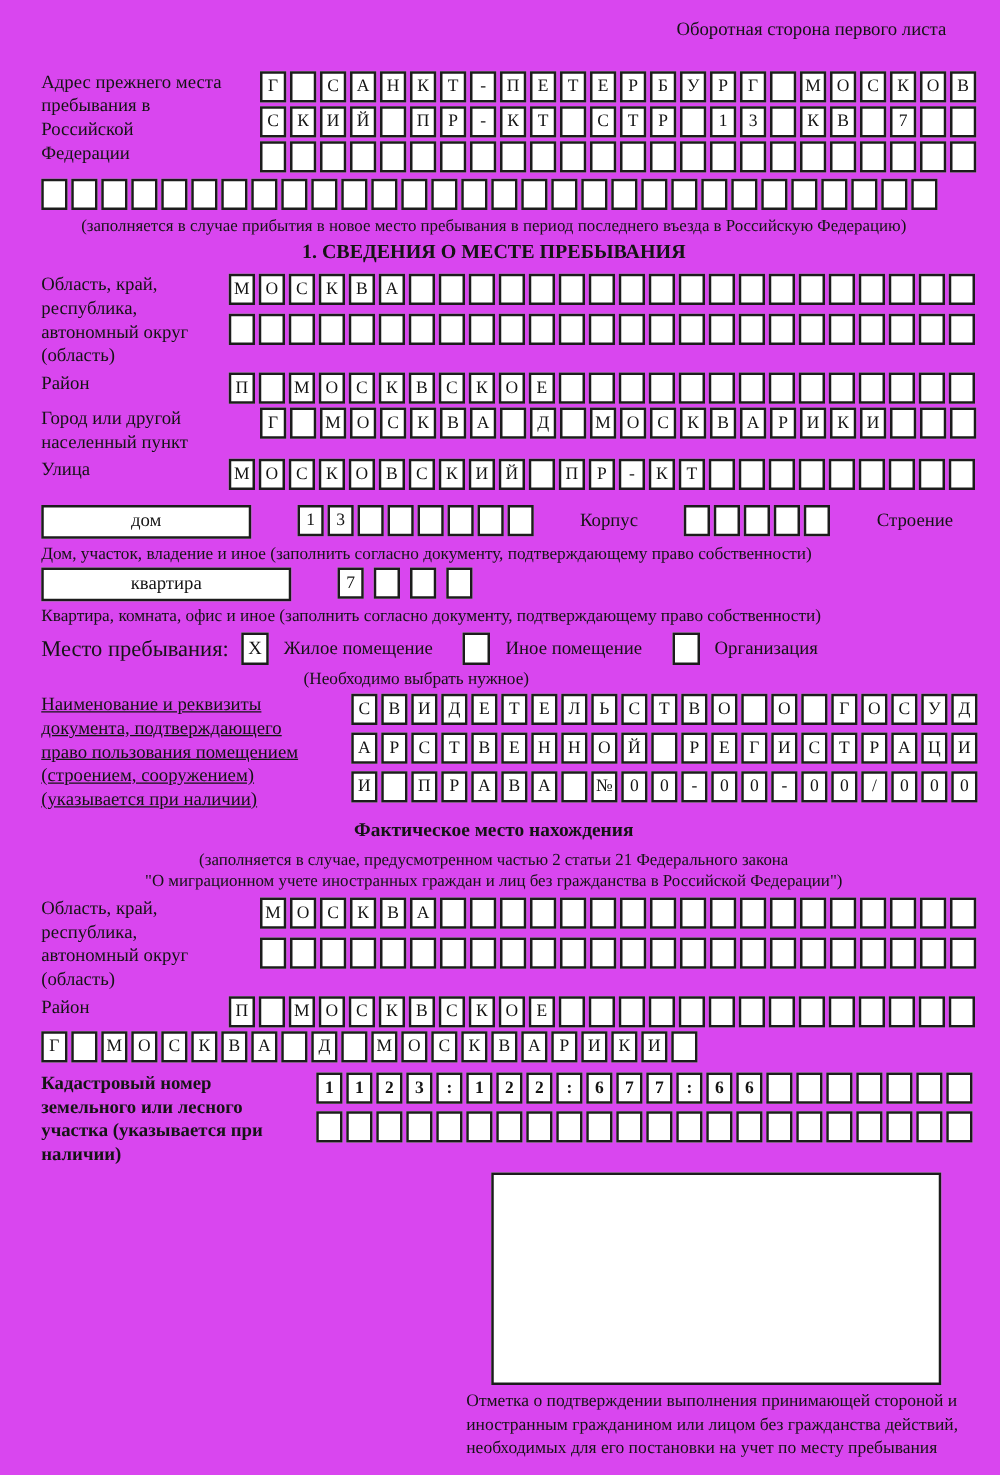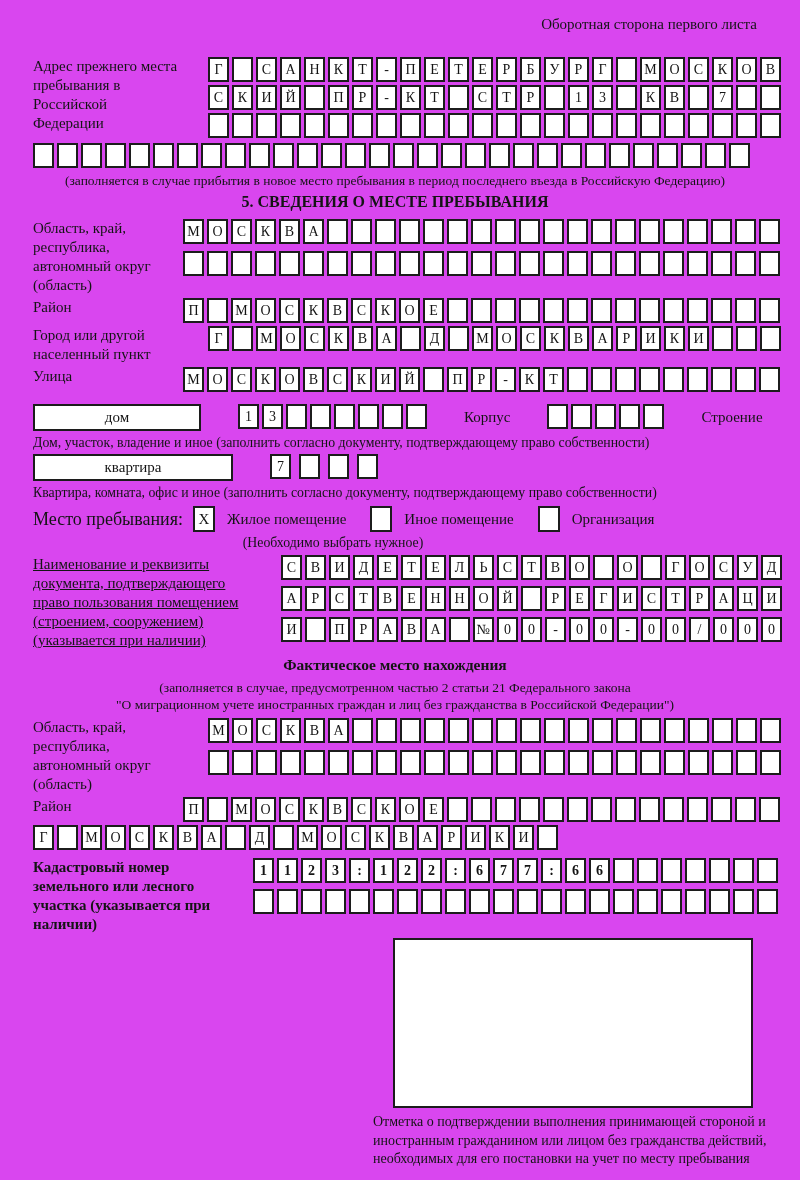--- a/index.html
+++ b/index.html
@@ -168,21 +168,21 @@
       <div class="cell"></div>
       <div class="cell"></div>
       <div class="cell"></div>
       <div class="cell"></div>
       <div class="cell"></div>
       <div class="cell"></div>
       <div class="cell"></div>
     </div>
   <div class="caption">(заполняется в случае прибытия в новое место пребывания в период последнего въезда в Российскую Федерацию)</div>
 
-  <div class="heading">5. СВЕДЕНИЯ О МЕСТЕ ПРЕБЫВАНИЯ</div>
+  <div class="heading">1. СВЕДЕНИЯ О МЕСТЕ ПРЕБЫВАНИЯ</div>
 
   <div class="f-row block gap7">
     <div class="label lw122">Область, край, республика, автономный округ (область)</div>
     <div>
       <div class="cells">
           <div class="cell">М</div>
           <div class="cell">О</div>
           <div class="cell">С</div>
           <div class="cell">К</div>
           <div class="cell">В</div>

